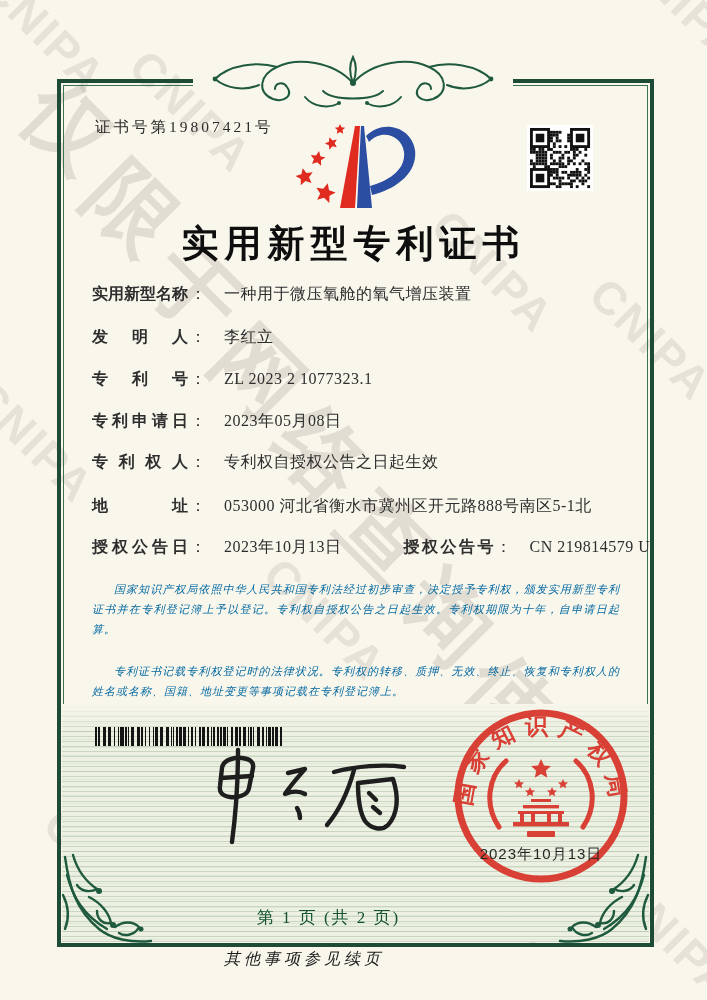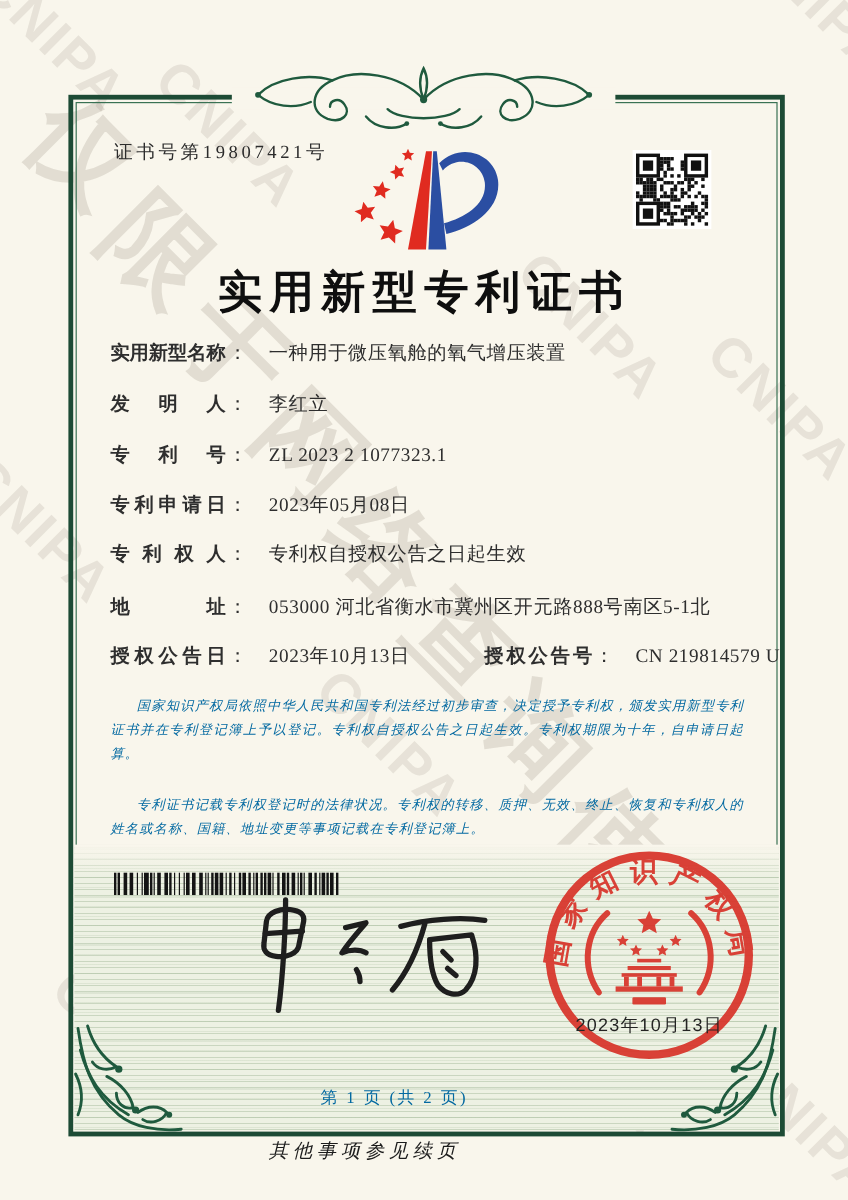--- a/index.html
+++ b/index.html
@@ -51,22 +51,22 @@
   .field-row{left:92px;font-size:16px;color:#2e2e2e;white-space:nowrap;}
   .lbl{display:inline-block;width:96px;text-align:justify;text-align-last:justify;vertical-align:top;font-weight:bold;}
   .colon{display:inline-block;margin:0 4px 0 2px;}
   .val{letter-spacing:0.5px;margin-left:14px;}
   .para{
     left:92px;width:528px;font-size:11px;line-height:1.82;color:#0369a1;
     font-style:italic;letter-spacing:1px;text-indent:2em;text-align:justify;
   }
   #signer{left:97px;top:786px;font-family:"Liberation Sans",sans-serif;
     font-size:17px;color:#141414;line-height:30px;}
-  #page-info{left:0;top:906px;width:657px;text-align:center;font-size:14px;
-    letter-spacing:2px;color:#0369a1;}
+  #page-info{left:0;top:906px;width:657px;text-align:center;font-size:17px;
+    letter-spacing:2px;color:#14532d;}
   #continuation-note{left:0;top:949px;width:608px;text-align:center;font-size:16px;
     font-style:italic;letter-spacing:4px;color:#1c1c1c;}
   #seal{left:452px;top:707px;width:178px;height:178px;opacity:0.93;}
 </style>
 </head>
 <body>
 
 <div id="watermarks">
     <span class="wm-cn" style="left: 26px; top: 84px;">仅</span>
     <span class="wm-cn" style="left: 89px; top: 166px;">限</span>

